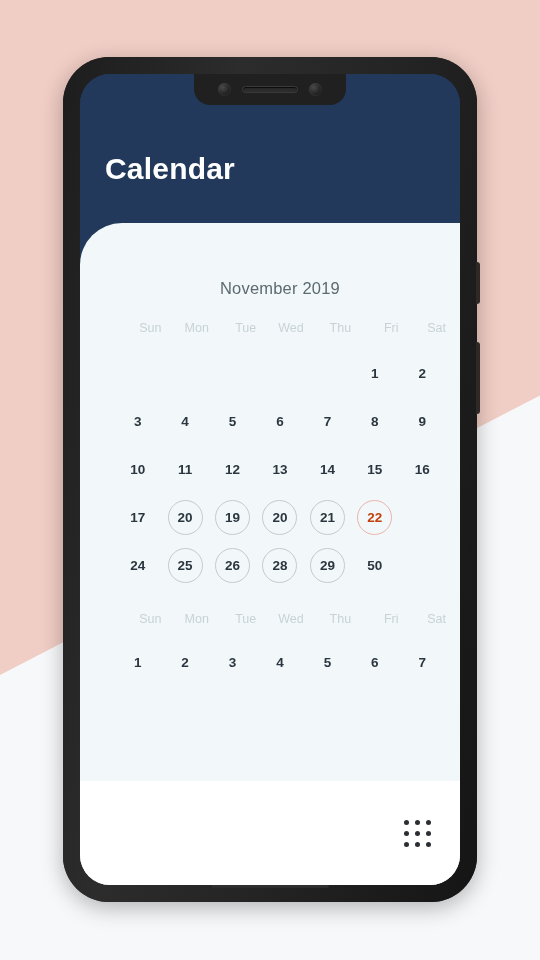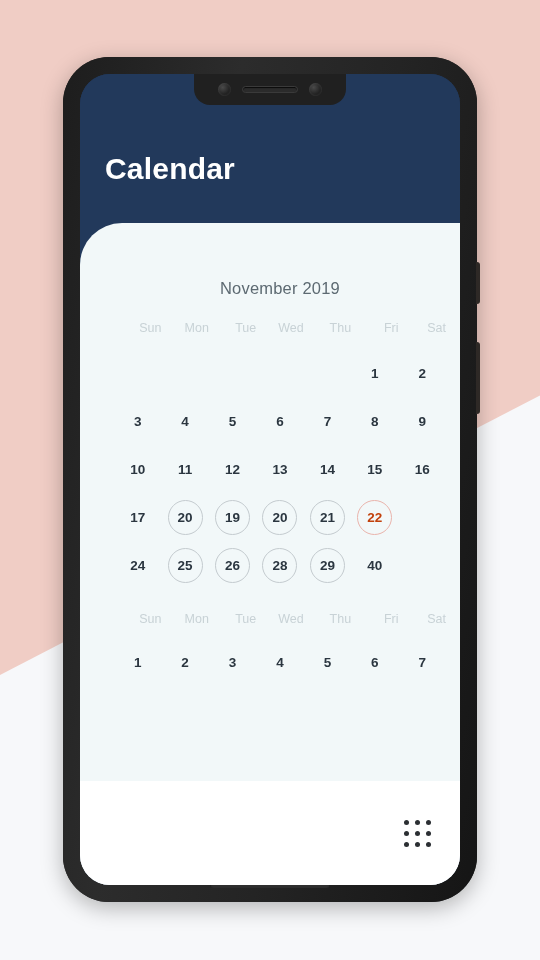--- a/index.html
+++ b/index.html
@@ -331,21 +331,21 @@
               <div class="day">
                 <div class="day-num circled">26</div>
               </div>
               <div class="day">
                 <div class="day-num circled">28</div>
               </div>
               <div class="day">
                 <div class="day-num circled">29</div>
               </div>
               <div class="day">
-                <div class="day-num">40</div>
+                <div class="day-num">50</div>
               </div>
             </div>
           </div>
       </div>
 
       <div class="month-block">
         <div class="weekdays">
           <div class="weekday">Sun</div>
           <div class="weekday">Mon</div>
           <div class="weekday">Tue</div>

